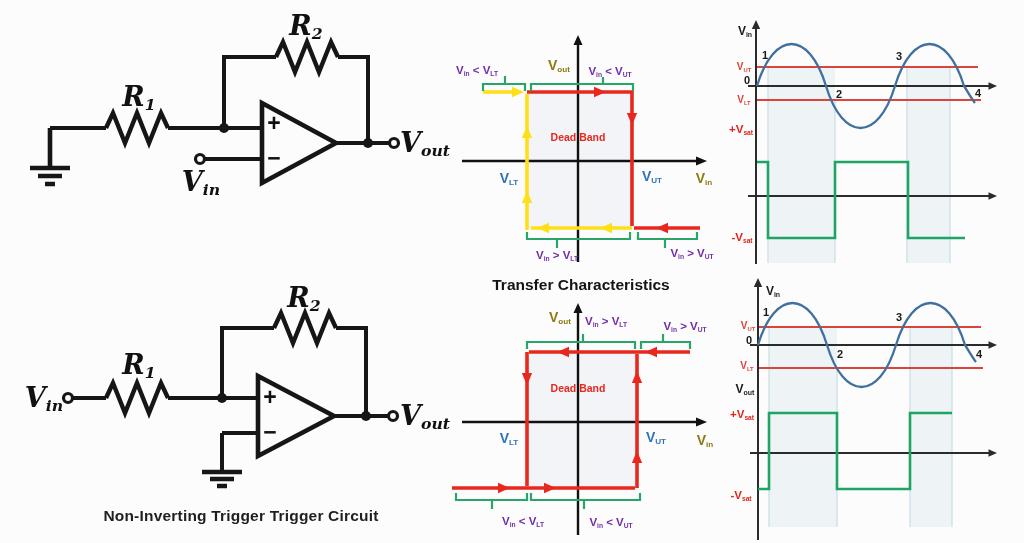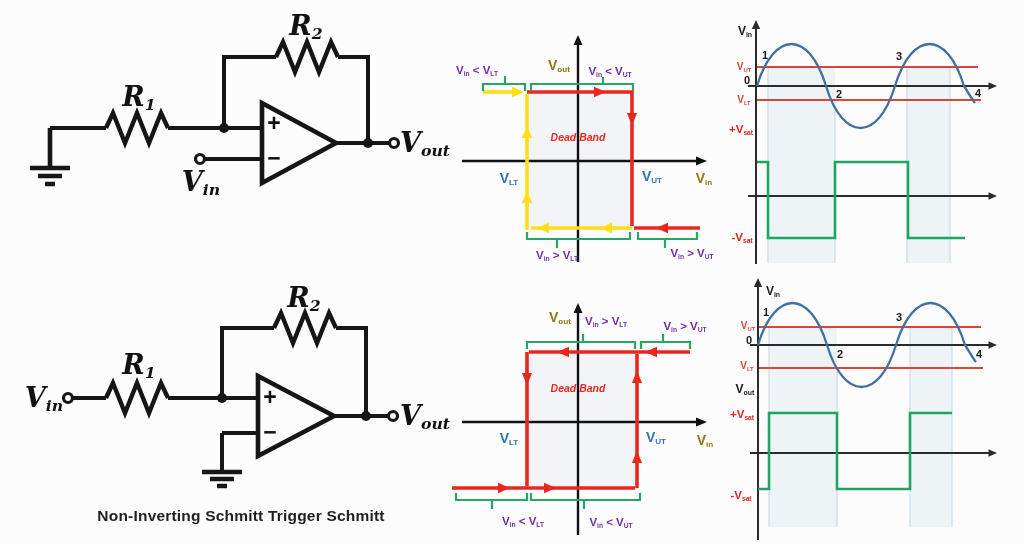--- a/index.html
+++ b/index.html
@@ -8,21 +8,21 @@
   svg{position:absolute;left:0;top:0;}
   .lbl{position:absolute;transform:translate(-50%,-50%);white-space:nowrap;line-height:1;
        font-family:"Liberation Sans",sans-serif;font-weight:700;}
   .serif{font-family:"DejaVu Serif",serif;font-style:italic;font-weight:600;}
   sub{font-size:.58em;vertical-align:-0.3em;line-height:0;font-style:inherit;}
   .caption{font-size:15.5px;color:#1f1f1f;letter-spacing:.2px;}
   .title{font-size:15.5px;color:#141414;}
   .olive{color:#8a7a10;font-size:14px;}
   .tblue{color:#2e74b5;font-size:14px;}
   .purple{color:#6f2da8;font-size:11.5px;}
-  .dead{color:#e8281e;font-size:10.5px;font-style:italic;}
+  .dead{color:#e8281e;font-size:10.5px;}
   .wlbl{font-size:12px;color:#1a1a1a;}
   .wthr{font-size:10px;color:#d9453a;}
   .wsat{font-size:11.5px;color:#e0241c;}
   .wnum{font-size:11px;color:#1a1a1a;}
   .opsym{font-size:23px;color:#111;font-weight:700;}
   .cirlbl{font-size:27px;color:#111;}
 </style>
 </head>
 <body>
 
@@ -175,22 +175,23 @@
 <div class="lbl opsym" style="left:274px;top:158px">−</div>
 <div class="lbl serif cirlbl" style="left:201px;top:181px">V<sub>in</sub></div>
 <div class="lbl serif cirlbl" style="left:425px;top:142px">V<sub>out</sub></div>
 
 <div class="lbl serif cirlbl" style="left:44px;top:397px">V<sub>in</sub></div>
 <div class="lbl serif cirlbl" style="left:139px;top:364px">R<sub>1</sub></div>
 <div class="lbl serif cirlbl" style="left:304px;top:297px">R<sub>2</sub></div>
 <div class="lbl opsym" style="left:270px;top:397px">+</div>
 <div class="lbl opsym" style="left:270px;top:432px">−</div>
 <div class="lbl serif cirlbl" style="left:425px;top:415px">V<sub>out</sub></div>
-<div class="lbl caption" style="left:241px;top:516px">Non-Inverting Schmitt Trigger Schmitt</div>
-
+<div class="lbl caption" style="left:241px;top:516px">Non-Inverting Trigger Trigger Circuit</div>
+
+<div class="lbl title" style="left:581px;top:285px">Transfer Characteristics</div>
 
 <div class="lbl olive" style="left:559px;top:65px">V<sub>out</sub></div>
 <div class="lbl olive" style="left:704px;top:178px">V<sub>in</sub></div>
 <div class="lbl tblue" style="left:509px;top:178px">V<sub>LT</sub></div>
 <div class="lbl tblue" style="left:652px;top:176px">V<sub>UT</sub></div>
 <div class="lbl dead" style="left:578px;top:137px">Dead Band</div>
 <div class="lbl purple" style="left:477px;top:71px">V<sub>in</sub> &lt; V<sub>LT</sub></div>
 <div class="lbl purple" style="left:610px;top:72px">V<sub>in</sub> &lt; V<sub>UT</sub></div>
 <div class="lbl purple" style="left:557px;top:256px">V<sub>in</sub> &gt; V<sub>LT</sub></div>
 <div class="lbl purple" style="left:692px;top:254px">V<sub>in</sub> &gt; V<sub>UT</sub></div>

